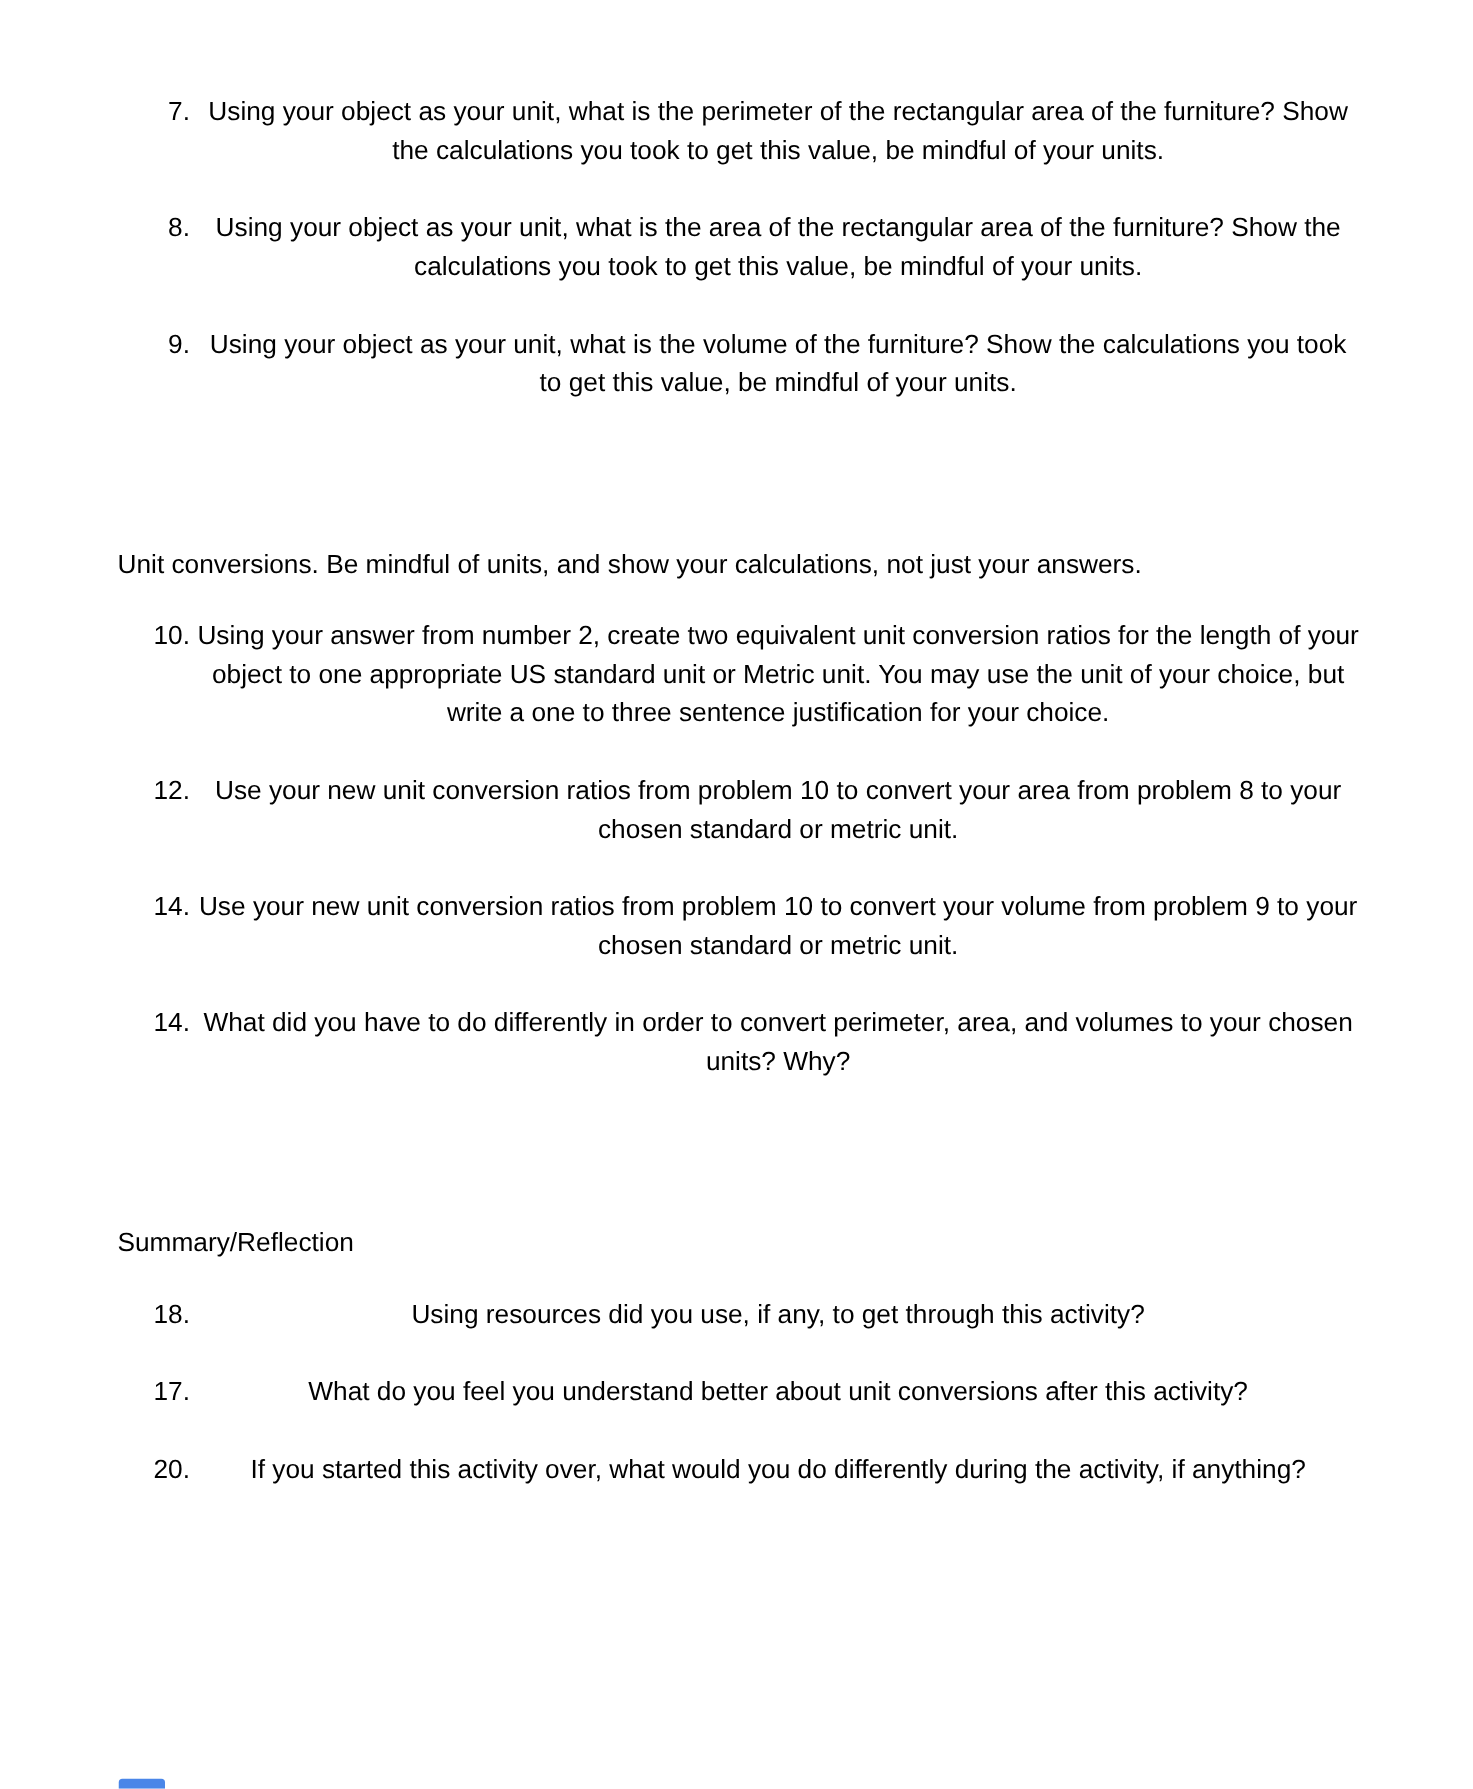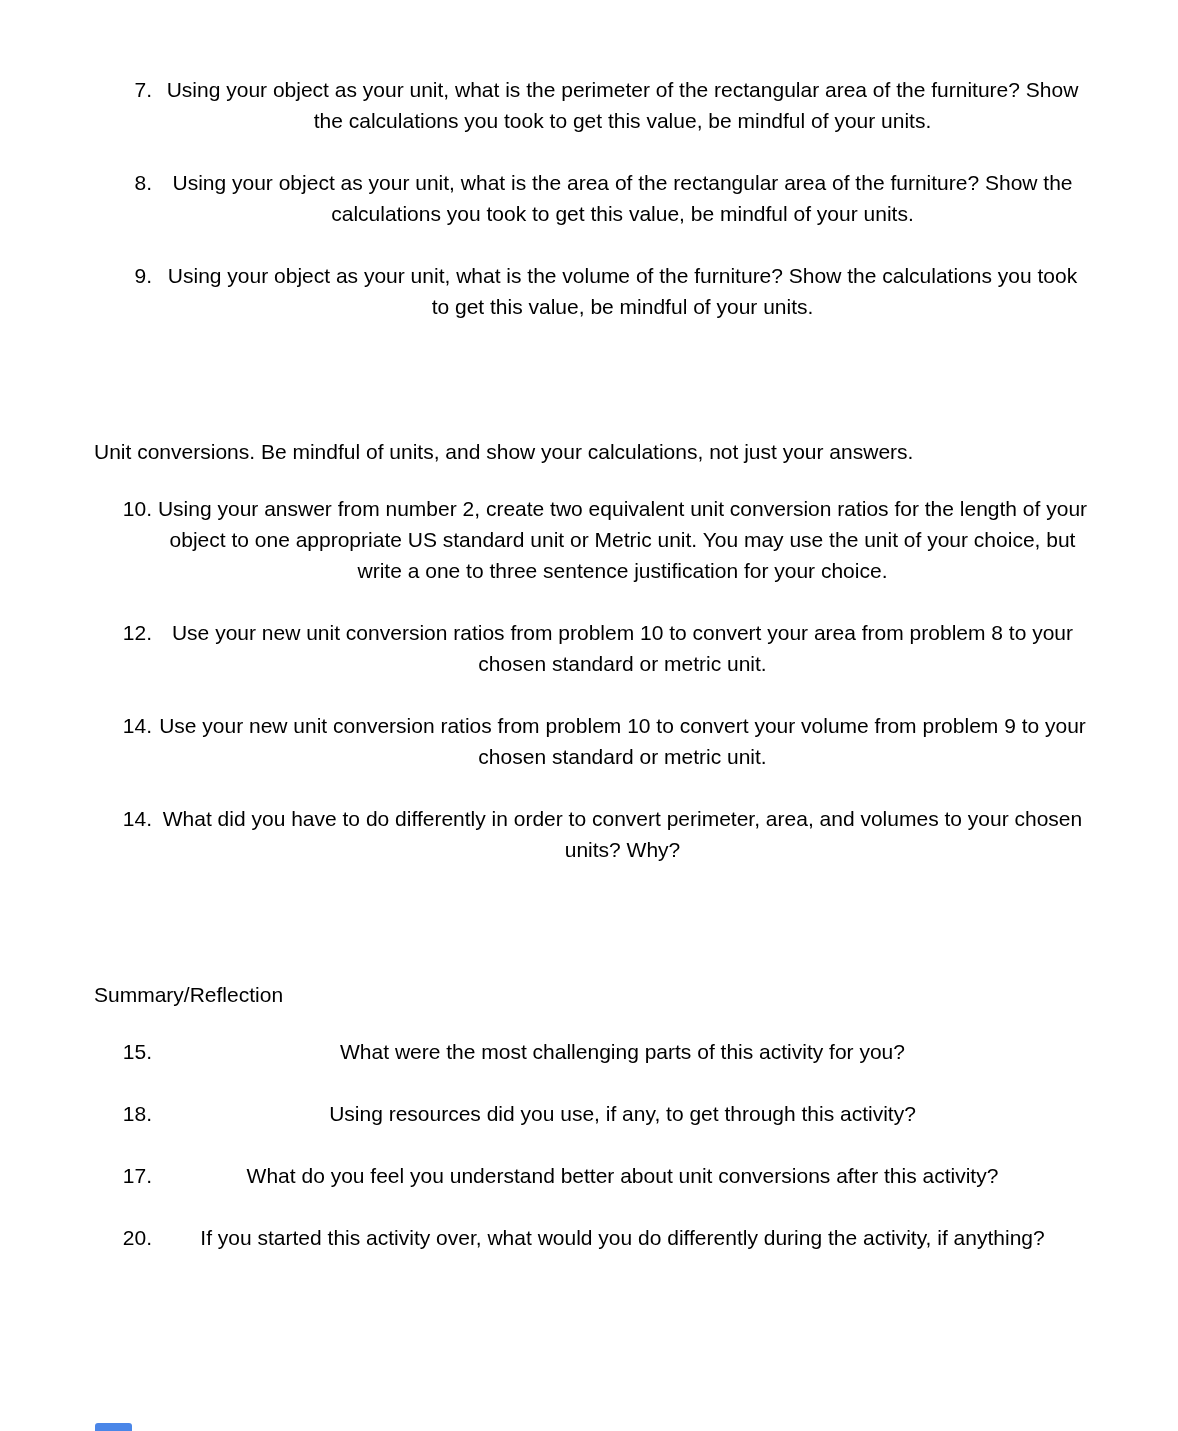--- a/index.html
+++ b/index.html
@@ -93,24 +93,20 @@
       <span class="txt">Use your new unit conversion ratios from problem 10 to convert your volume from problem 9 to your chosen standard or metric unit.</span>
     </div>
     <div class="list-item">
       <span class="num">14.</span>
       <span class="txt">What did you have to do differently in order to convert perimeter, area, and volumes to your chosen units? Why?</span>
     </div>
 
     <div class="section-heading gap-before-section">Summary/Reflection</div>
 
     <div class="list-item">
-      <span class="num">15.</span>
-      <span class="txt">What were the most challenging parts of this activity for you?</span>
-    </div>
-    <div class="list-item">
       <span class="num">18.</span>
       <span class="txt">Using resources did you use, if any, to get through this activity?</span>
     </div>
     <div class="list-item">
       <span class="num">17.</span>
       <span class="txt">What do you feel you understand better about unit conversions after this activity?</span>
     </div>
     <div class="list-item">
       <span class="num">20.</span>
       <span class="txt">If you started this activity over, what would you do differently during the activity, if anything?</span>

